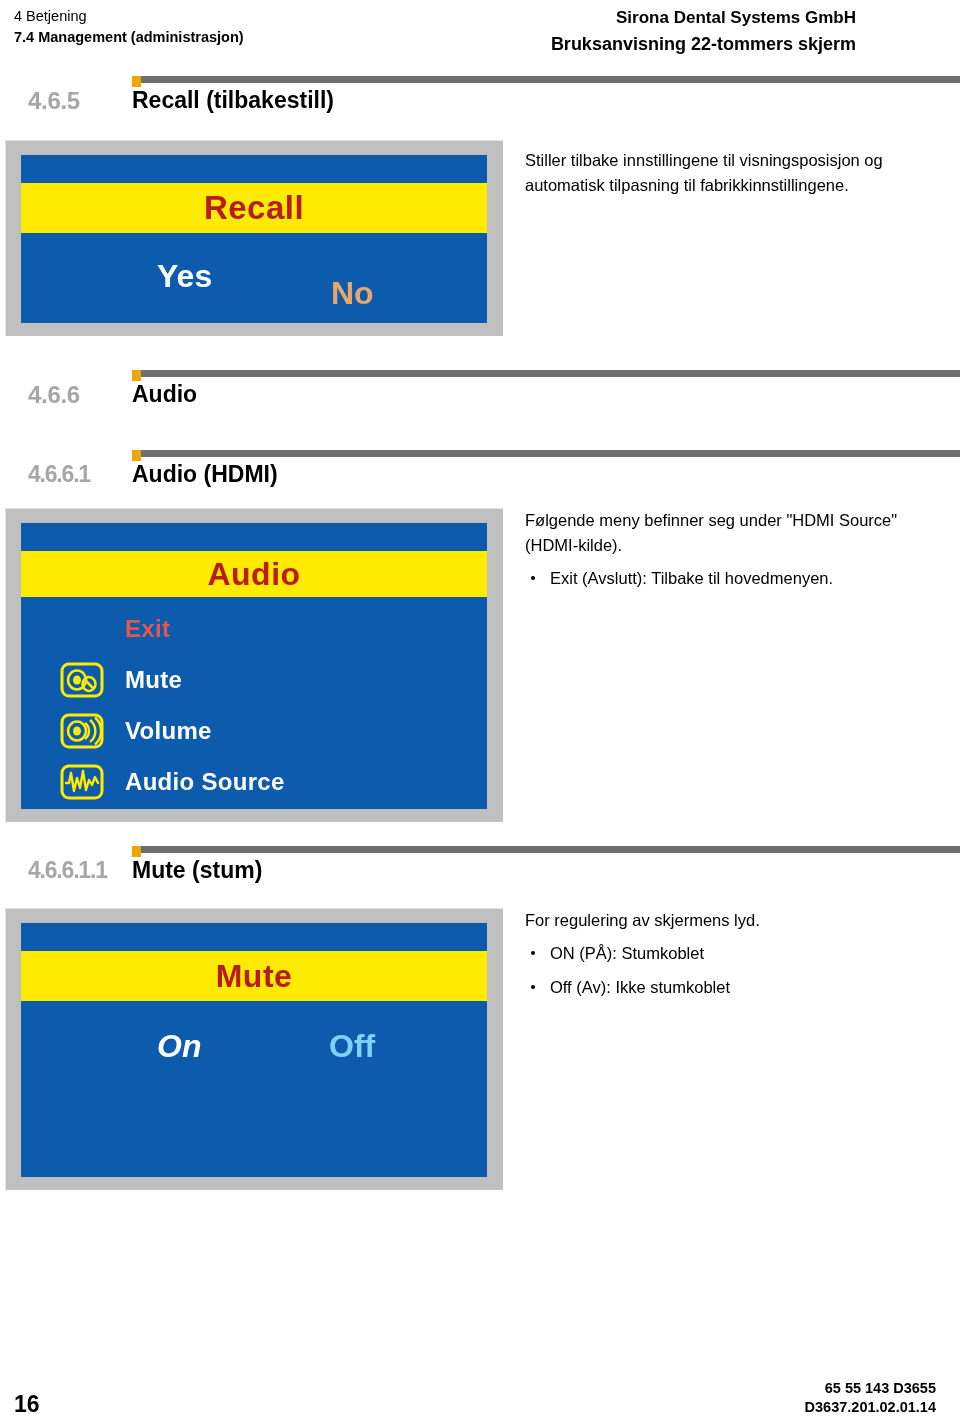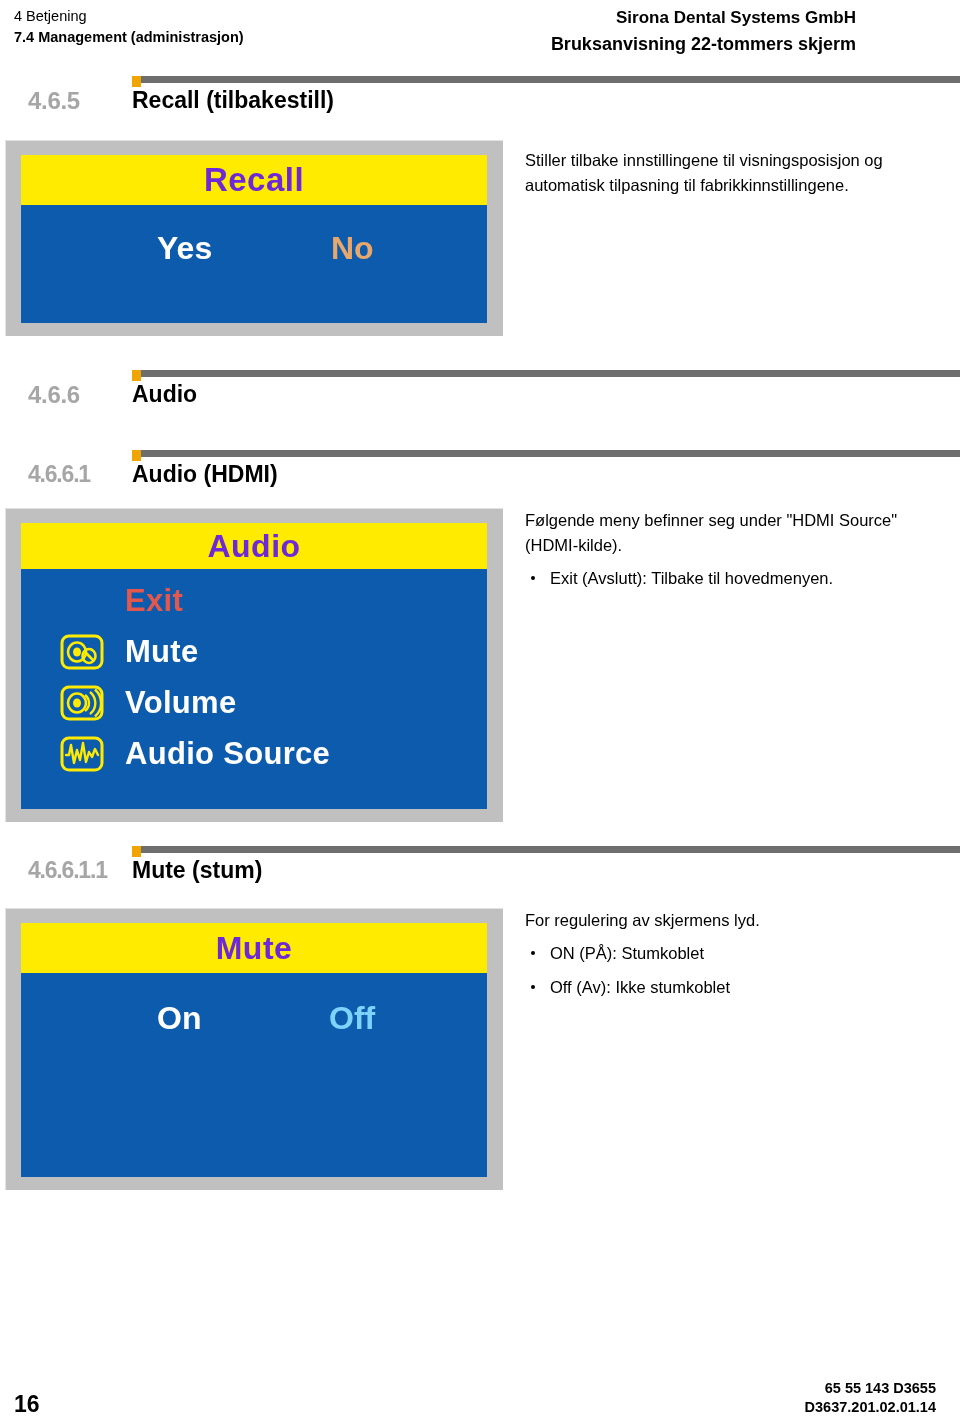--- a/index.html
+++ b/index.html
@@ -85,24 +85,25 @@
   .osd-screen {
     width: 100%;
     height: 100%;
     background: #0c5bad;
     position: relative;
     overflow: hidden;
   }
   .osd-title {
     width: 100%;
     background: #ffeb00;
-    color: #6d28d9;
+    color: #b91c1c;
     text-align: center;
     font-weight: 700;
     letter-spacing: 0.5px;
+    margin-top: 28px;
   }
   .osd-body { position: relative; }
 
   
   .osd-choice {
     position: absolute;
     font-weight: 700;
   }
   .c-white  { color: #ffffff; }
   .c-tan    { color: #e8a76b; }
@@ -117,21 +118,21 @@
   }
   .menu-icon {
     width: 62px;
     margin-left: 30px;
     display: flex;
     align-items: center;
     justify-content: center;
     flex: 0 0 62px;
   }
   .menu-label {
-    font-size: 31px;
+    font-size: 24px;
     font-weight: 700;
     color: #ffffff;
     letter-spacing: 0.3px;
     margin-left: 12px;
   }
   .menu-label.exit {
     color: #e4574d;
   }
 
   
@@ -197,21 +198,21 @@
     <div class="head-num">4.6.5</div>
     <div class="head-title">Recall (tilbakestill)</div>
   </div>
 </div>
 
 <div class="osd-frame" style="left:5px; top:140px; width:498px; height:196px;">
   <div class="osd-screen">
     <div class="osd-title" style="height:50px; line-height:50px; font-size:33px;">Recall</div>
     <div class="osd-body">
       <div class="osd-choice c-white" style="left:136px; top:25px; font-size:32px;">Yes</div>
-      <div class="osd-choice c-tan" style="left:310px; top:25px; font-size:32px;">No</div>
+      <div class="osd-choice c-tan" style="left:310px; top:42px; font-size:32px;">No</div>
     </div>
   </div>
 </div>
 
 <div class="text-col" style="top:148px;">
   <p>Stiller tilbake innstillingene til visningsposisjon og automatisk tilpasning til fabrikkinnstillingene.</p>
 </div>
 
 <div class="section" style="top:370px;">
   <div class="head-row">
@@ -297,21 +298,21 @@
     <div class="head-marker"></div>
     <div class="head-num tight">4.6.6.1.1</div>
     <div class="head-title">Mute (stum)</div>
   </div>
 </div>
 
 <div class="osd-frame" style="left:5px; top:908px; width:498px; height:282px;">
   <div class="osd-screen">
     <div class="osd-title" style="height:50px; line-height:50px; font-size:32px;">Mute</div>
     <div class="osd-body">
-      <div class="osd-choice c-white" style="left:136px; top:27px; font-size:32px;">On</div>
+      <div class="osd-choice c-white" style="left:136px; top:27px; font-size:32px;font-style:italic;">On</div>
       <div class="osd-choice c-red" style="left:308px; top:27px; font-size:32px;">Off</div>
     </div>
   </div>
 </div>
 
 <div class="text-col" style="top:908px;">
   <p>For regulering av skjermens lyd.</p>
   <ul class="bullets">
     <li>ON (PÅ): Stumkoblet</li>
     <li>Off (Av): Ikke stumkoblet</li>

